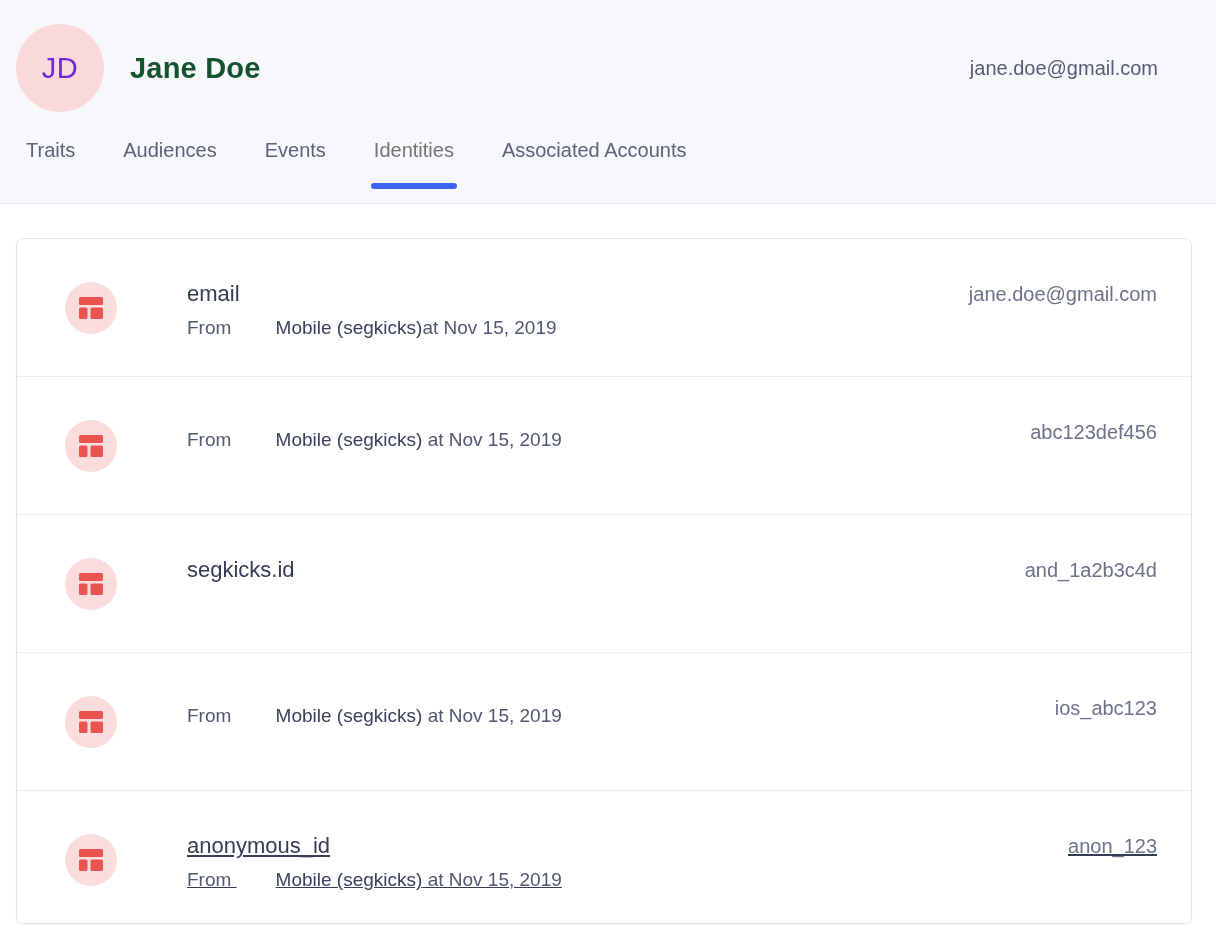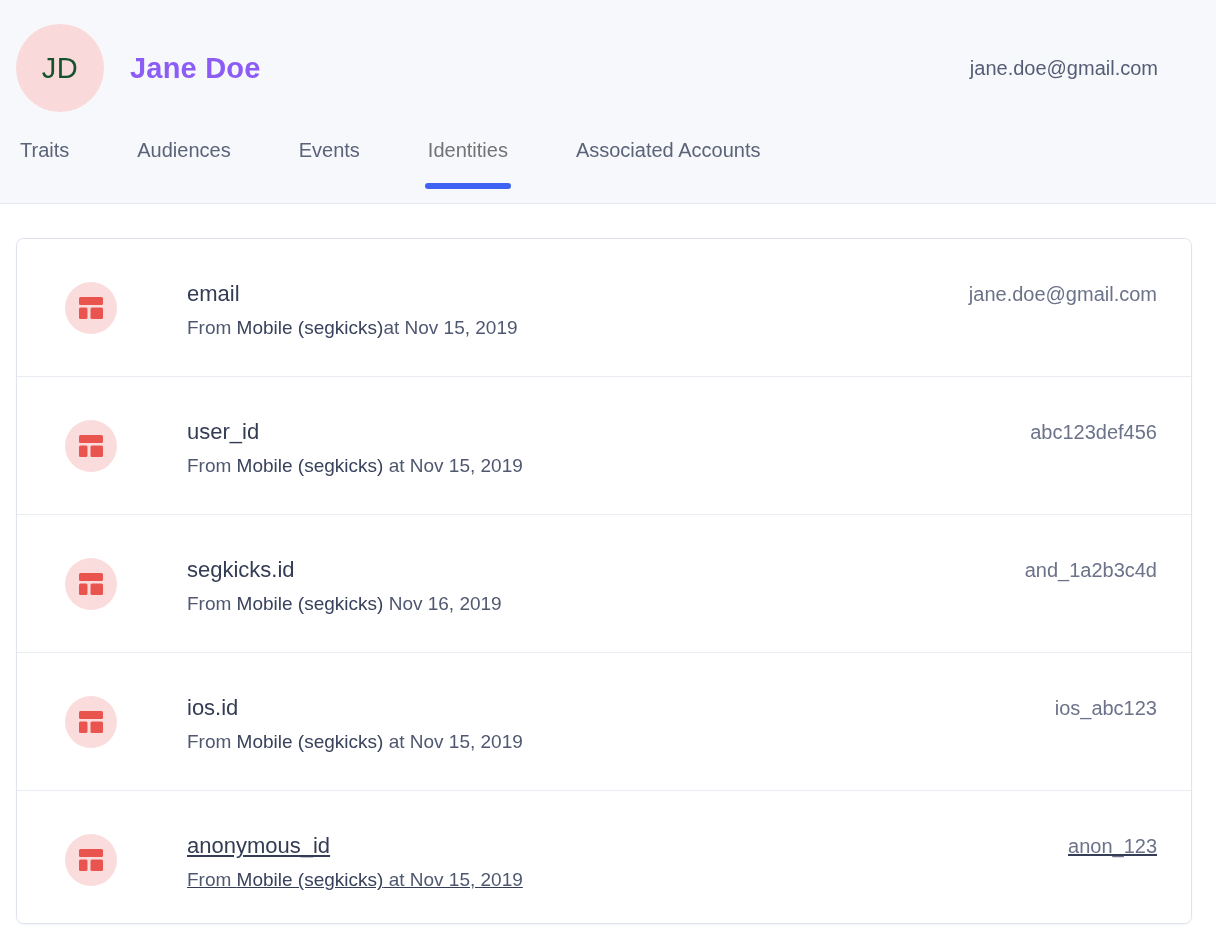--- a/index.html
+++ b/index.html
@@ -26,40 +26,40 @@
   }
   .avatar {
     width: 88px;
     height: 88px;
     border-radius: 50%;
     background: #f9d9da;
     display: flex;
     align-items: center;
     justify-content: center;
     font-size: 29px;
-    color: #14532d;
+    color: #6d28d9;
     letter-spacing: 0.5px;
     flex: 0 0 auto;
   }
   .profile-name {
     margin-left: 26px;
     font-size: 29px;
     font-weight: 700;
-    color: #8b5cf6;
+    color: #14532d;
     letter-spacing: 0.2px;
   }
   .profile-email {
     margin-left: auto;
     font-size: 20px;
     color: #545d75;
   }
   .tabs {
     display: flex;
-    gap: 68px;
-    margin-left: 20px;
+    gap: 48px;
+    margin-left: 26px;
     margin-top: 27px;
     font-size: 20px;
     color: #5a6377;
   }
   .tab {
     position: relative;
     padding-bottom: 27px;
     cursor: pointer;
     white-space: nowrap;
   }
@@ -115,20 +115,21 @@
   .row-subtitle {
     margin-top: 9px;
     font-size: 19px;
     color: #4f5870;
     line-height: 24px;
   }
   .row-subtitle span { white-space: pre-wrap; text-align: right; }
   .row-subtitle .source {
     color: #39425c;
     font-weight: 500;
+    margin-left: 39px;
   }
   .row-value {
     margin-left: auto;
     padding-left: 20px;
     font-size: 20px;
     color: #6b7289;
     line-height: 26px;
     white-space: nowrap;
   }
 </style>
@@ -172,51 +173,48 @@
 
     <div class="identity-row">
       <div class="icon-circle">
         <svg width="26" height="24" viewBox="0 0 26 24" aria-hidden="true">
           <rect x="1" y="1" width="24" height="8" rx="1.5" fill="#ea544f"></rect>
           <rect x="1" y="11.5" width="8.5" height="11.5" rx="1.5" fill="#ea544f"></rect>
           <rect x="12.5" y="11.5" width="12.5" height="11.5" rx="1.5" fill="#ea544f"></rect>
         </svg>
       </div>
       <div class="row-text">
-        <div class="row-title">user_id</div>
         <div class="row-subtitle"><span>From </span><span class="source">Mobile (segkicks)</span><span> at Nov 15, 2019</span></div>
       </div>
       <div class="row-value">abc123def456</div>
     </div>
 
     <div class="identity-row">
       <div class="icon-circle">
         <svg width="26" height="24" viewBox="0 0 26 24" aria-hidden="true">
           <rect x="1" y="1" width="24" height="8" rx="1.5" fill="#ea544f"></rect>
           <rect x="1" y="11.5" width="8.5" height="11.5" rx="1.5" fill="#ea544f"></rect>
           <rect x="12.5" y="11.5" width="12.5" height="11.5" rx="1.5" fill="#ea544f"></rect>
         </svg>
       </div>
       <div class="row-text">
         <div class="row-title">segkicks.id</div>
-        <div class="row-subtitle"><span>From </span><span class="source">Mobile (segkicks)</span><span> Nov 16, 2019</span></div>
       </div>
       <div class="row-value">and_1a2b3c4d</div>
     </div>
 
     <div class="identity-row">
       <div class="icon-circle">
         <svg width="26" height="24" viewBox="0 0 26 24" aria-hidden="true">
           <rect x="1" y="1" width="24" height="8" rx="1.5" fill="#ea544f"></rect>
           <rect x="1" y="11.5" width="8.5" height="11.5" rx="1.5" fill="#ea544f"></rect>
           <rect x="12.5" y="11.5" width="12.5" height="11.5" rx="1.5" fill="#ea544f"></rect>
         </svg>
       </div>
       <div class="row-text">
-        <div class="row-title">ios.id</div>
         <div class="row-subtitle"><span>From </span><span class="source">Mobile (segkicks)</span><span> at Nov 15, 2019</span></div>
       </div>
       <div class="row-value">ios_abc123</div>
     </div>
 
     <div class="identity-row">
       <div class="icon-circle">
         <svg width="26" height="24" viewBox="0 0 26 24" aria-hidden="true">
           <rect x="1" y="1" width="24" height="8" rx="1.5" fill="#ea544f"></rect>
           <rect x="1" y="11.5" width="8.5" height="11.5" rx="1.5" fill="#ea544f"></rect>

